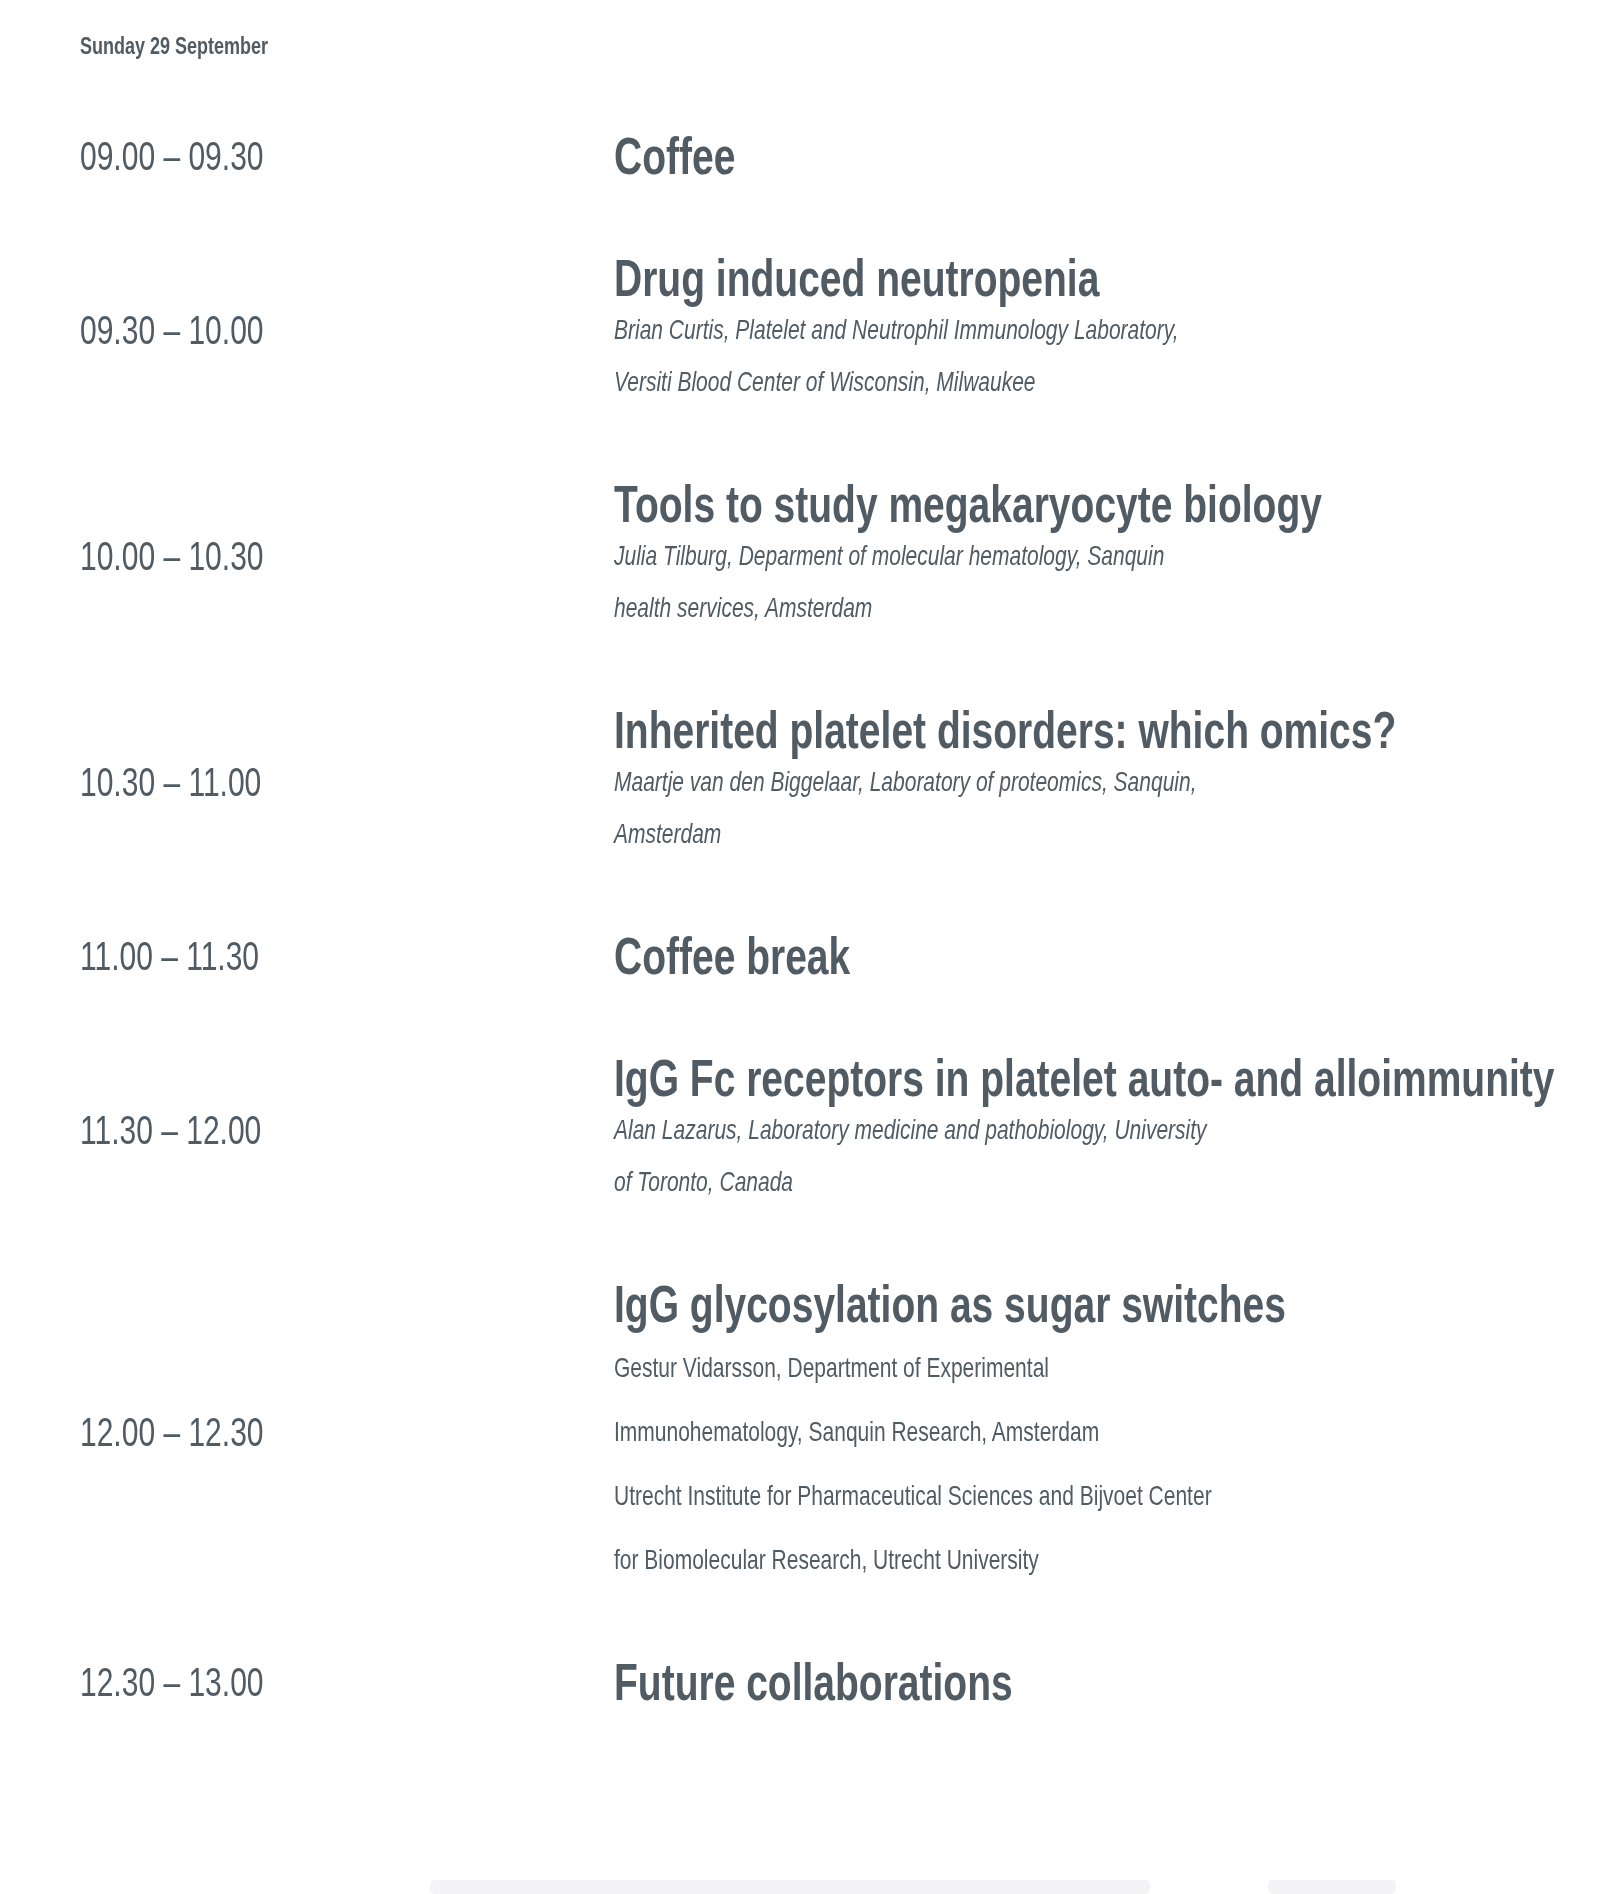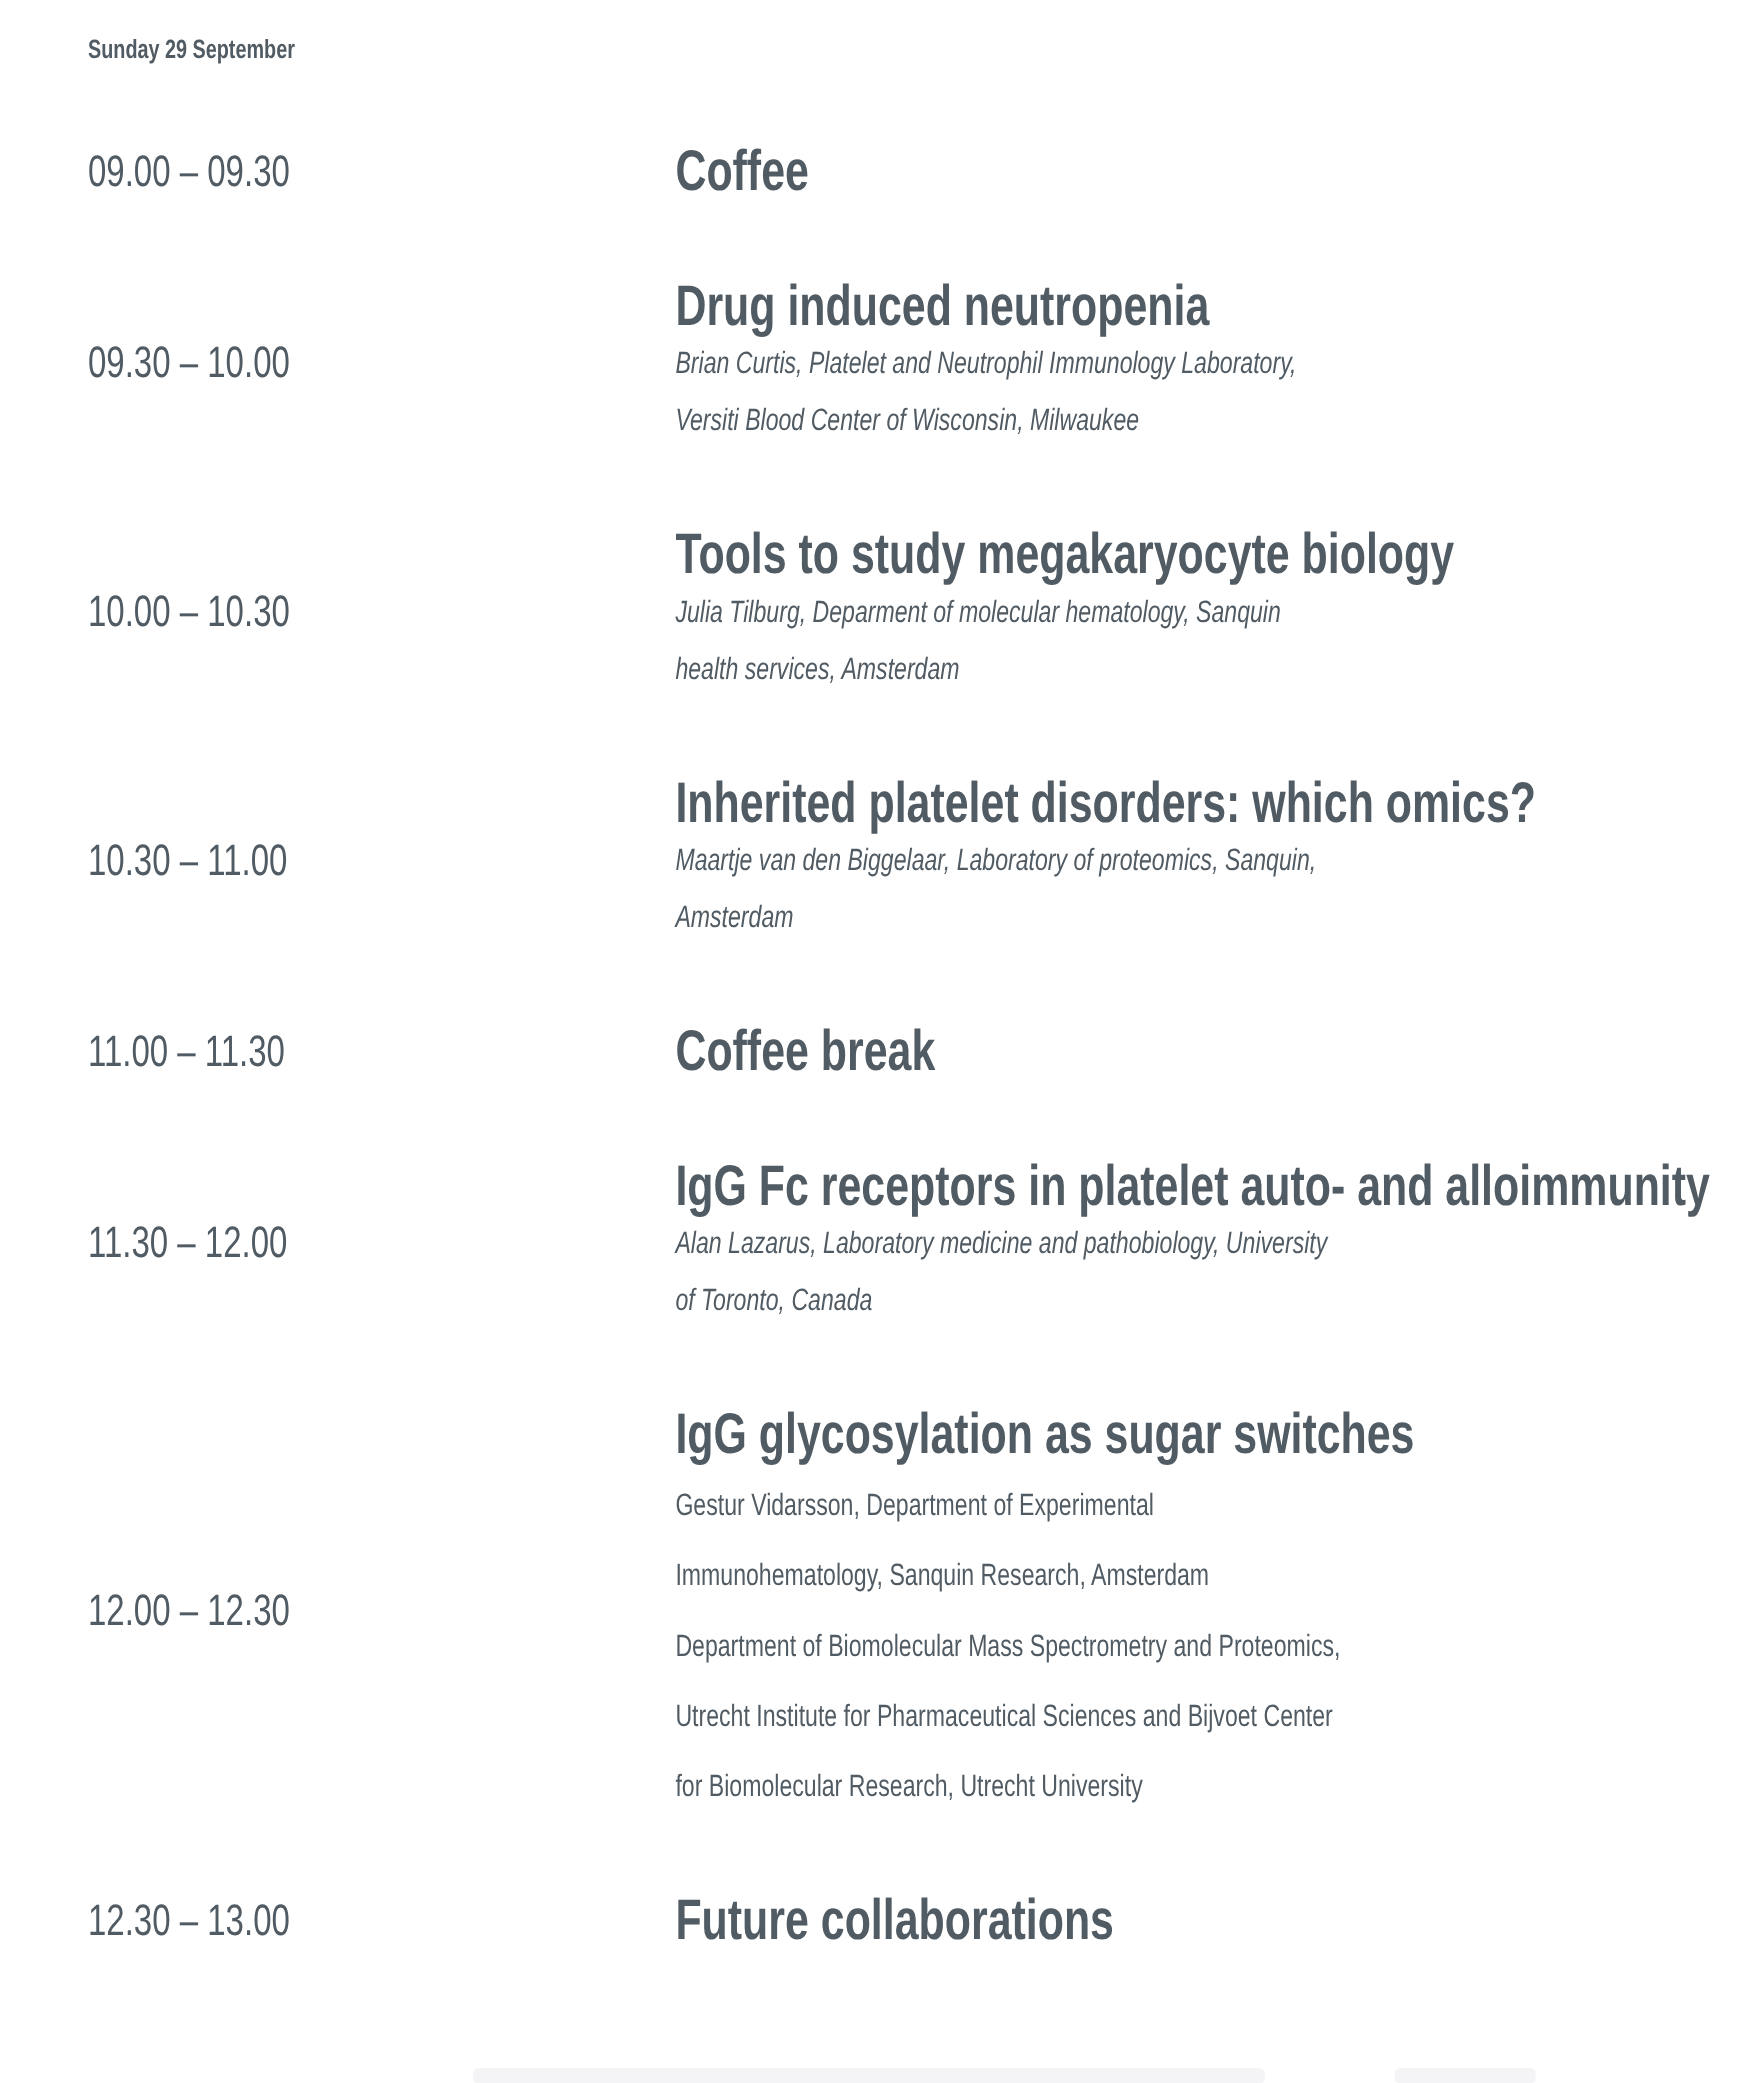--- a/index.html
+++ b/index.html
@@ -127,21 +127,20 @@
       <div class="speaker italic"><span class="tx">of Toronto, Canada</span></div>
     </div>
   </div>
 
   <div class="row">
     <div class="time"><span class="tx">12.00 – 12.30</span></div>
     <div class="session">
       <div class="title"><span class="tx">IgG glycosylation as sugar switches</span></div>
       <div class="speaker upright"><span class="tx">Gestur Vidarsson, Department of Experimental</span></div>
       <div class="speaker upright"><span class="tx">Immunohematology, Sanquin Research, Amsterdam</span></div>
-      <div class="speaker upright"><span class="tx">Department of Biomolecular Mass Spectrometry and Proteomics,</span></div>
       <div class="speaker upright"><span class="tx">Utrecht Institute for Pharmaceutical Sciences and Bijvoet Center</span></div>
       <div class="speaker upright"><span class="tx">for Biomolecular Research, Utrecht University</span></div>
     </div>
   </div>
 
   <div class="row">
     <div class="time"><span class="tx">12.30 – 13.00</span></div>
     <div class="session">
       <div class="title"><span class="tx">Future collaborations</span></div>
     </div>

